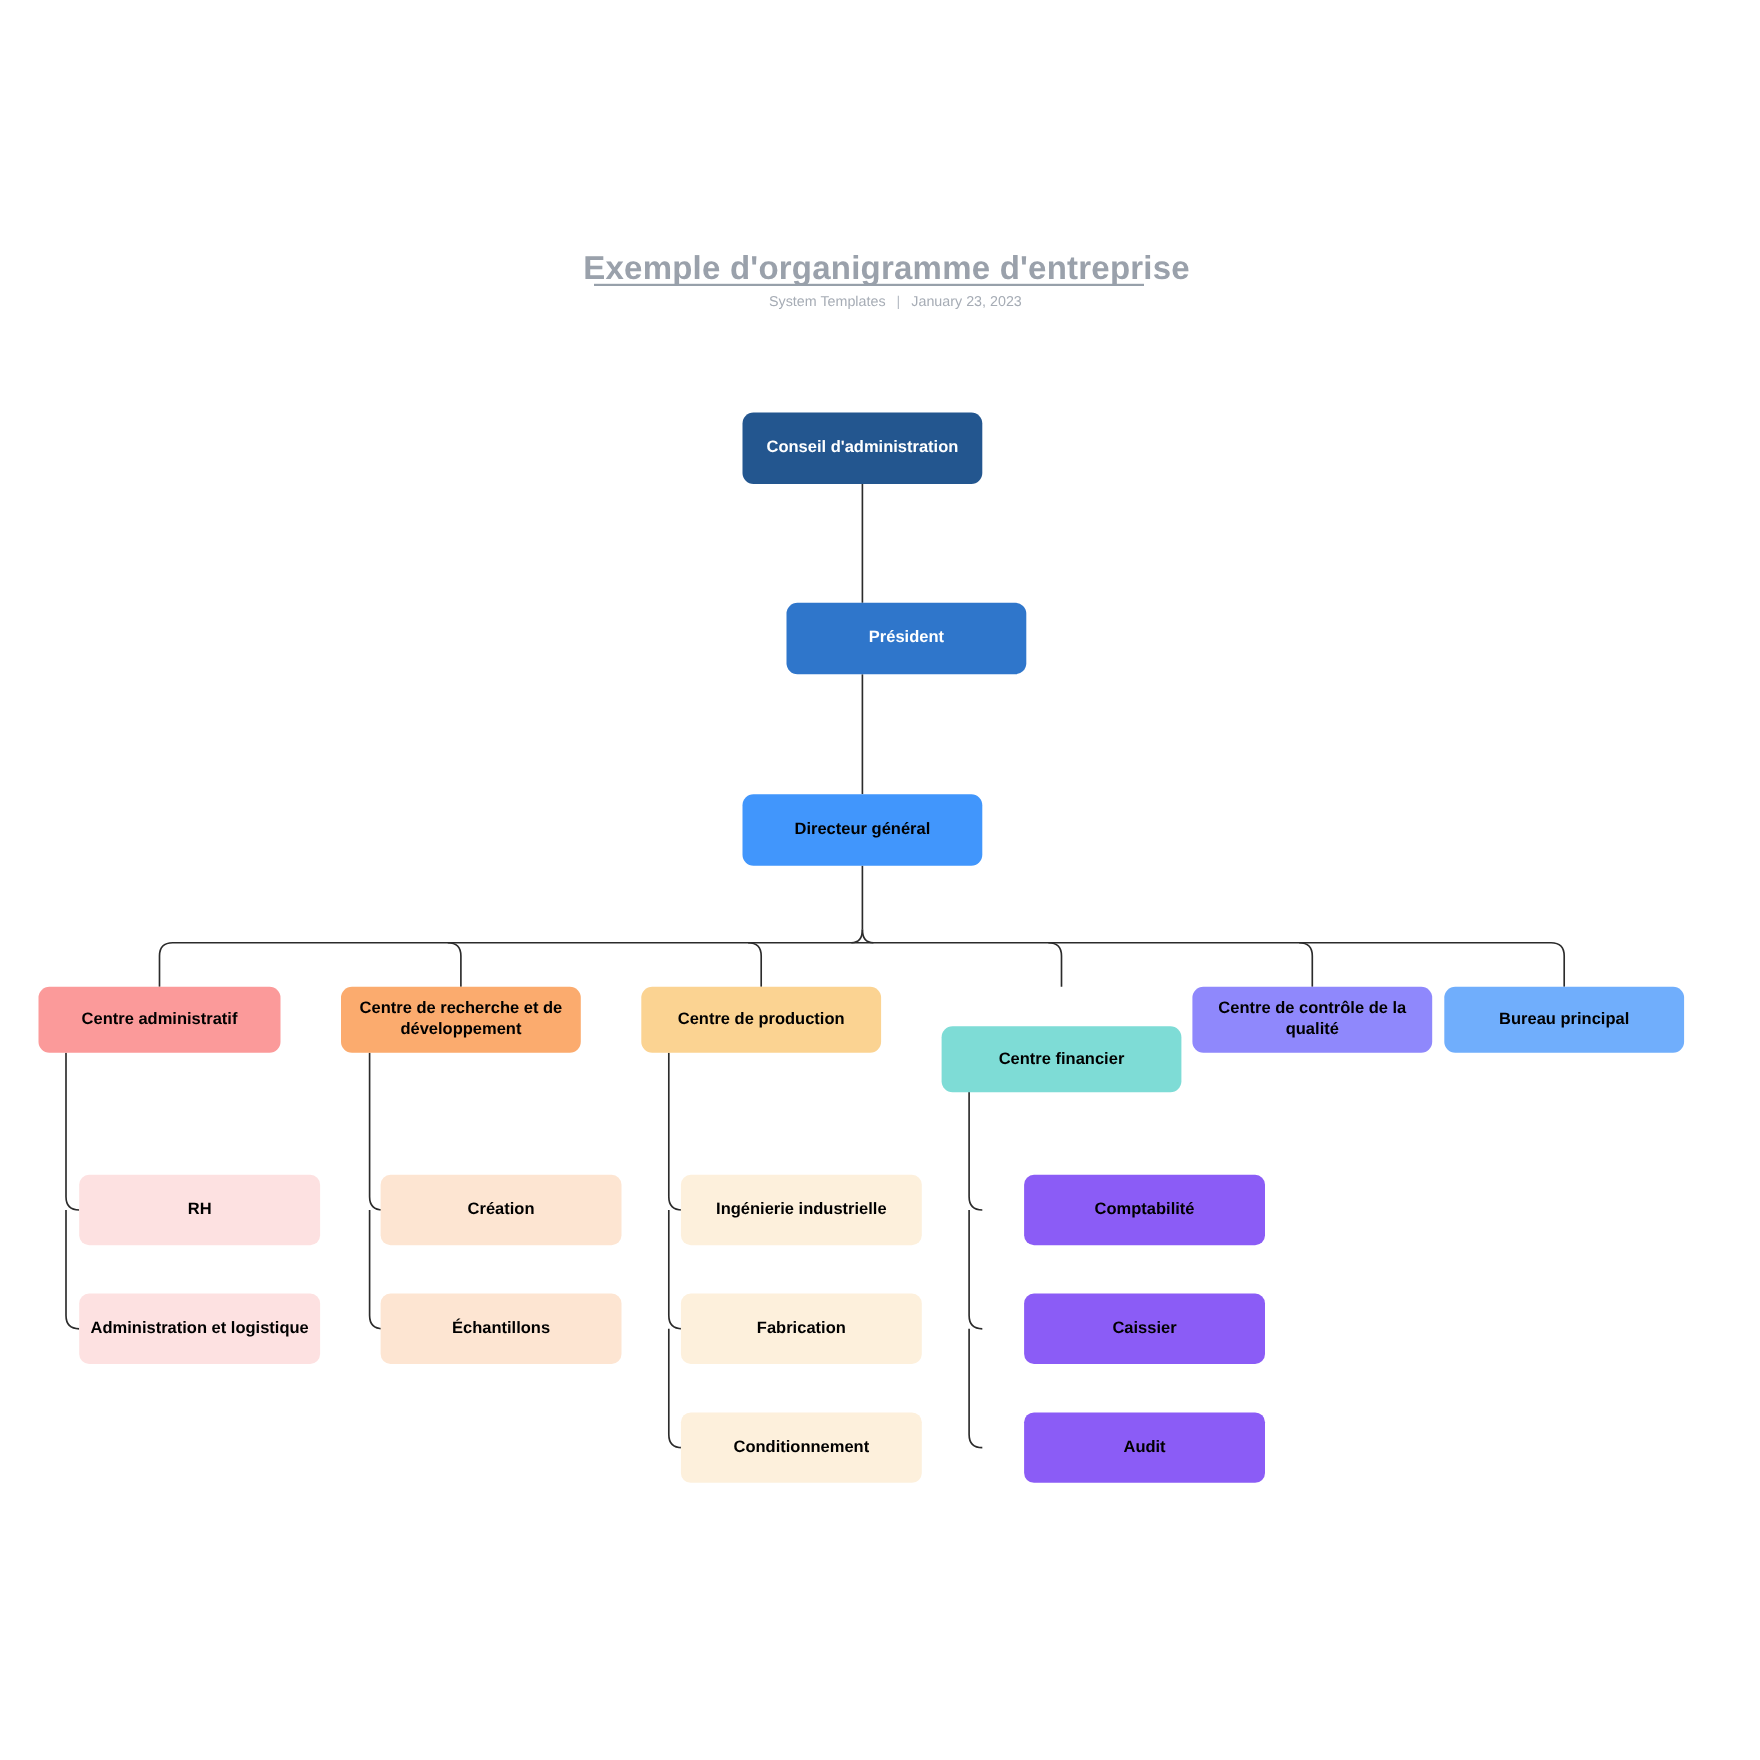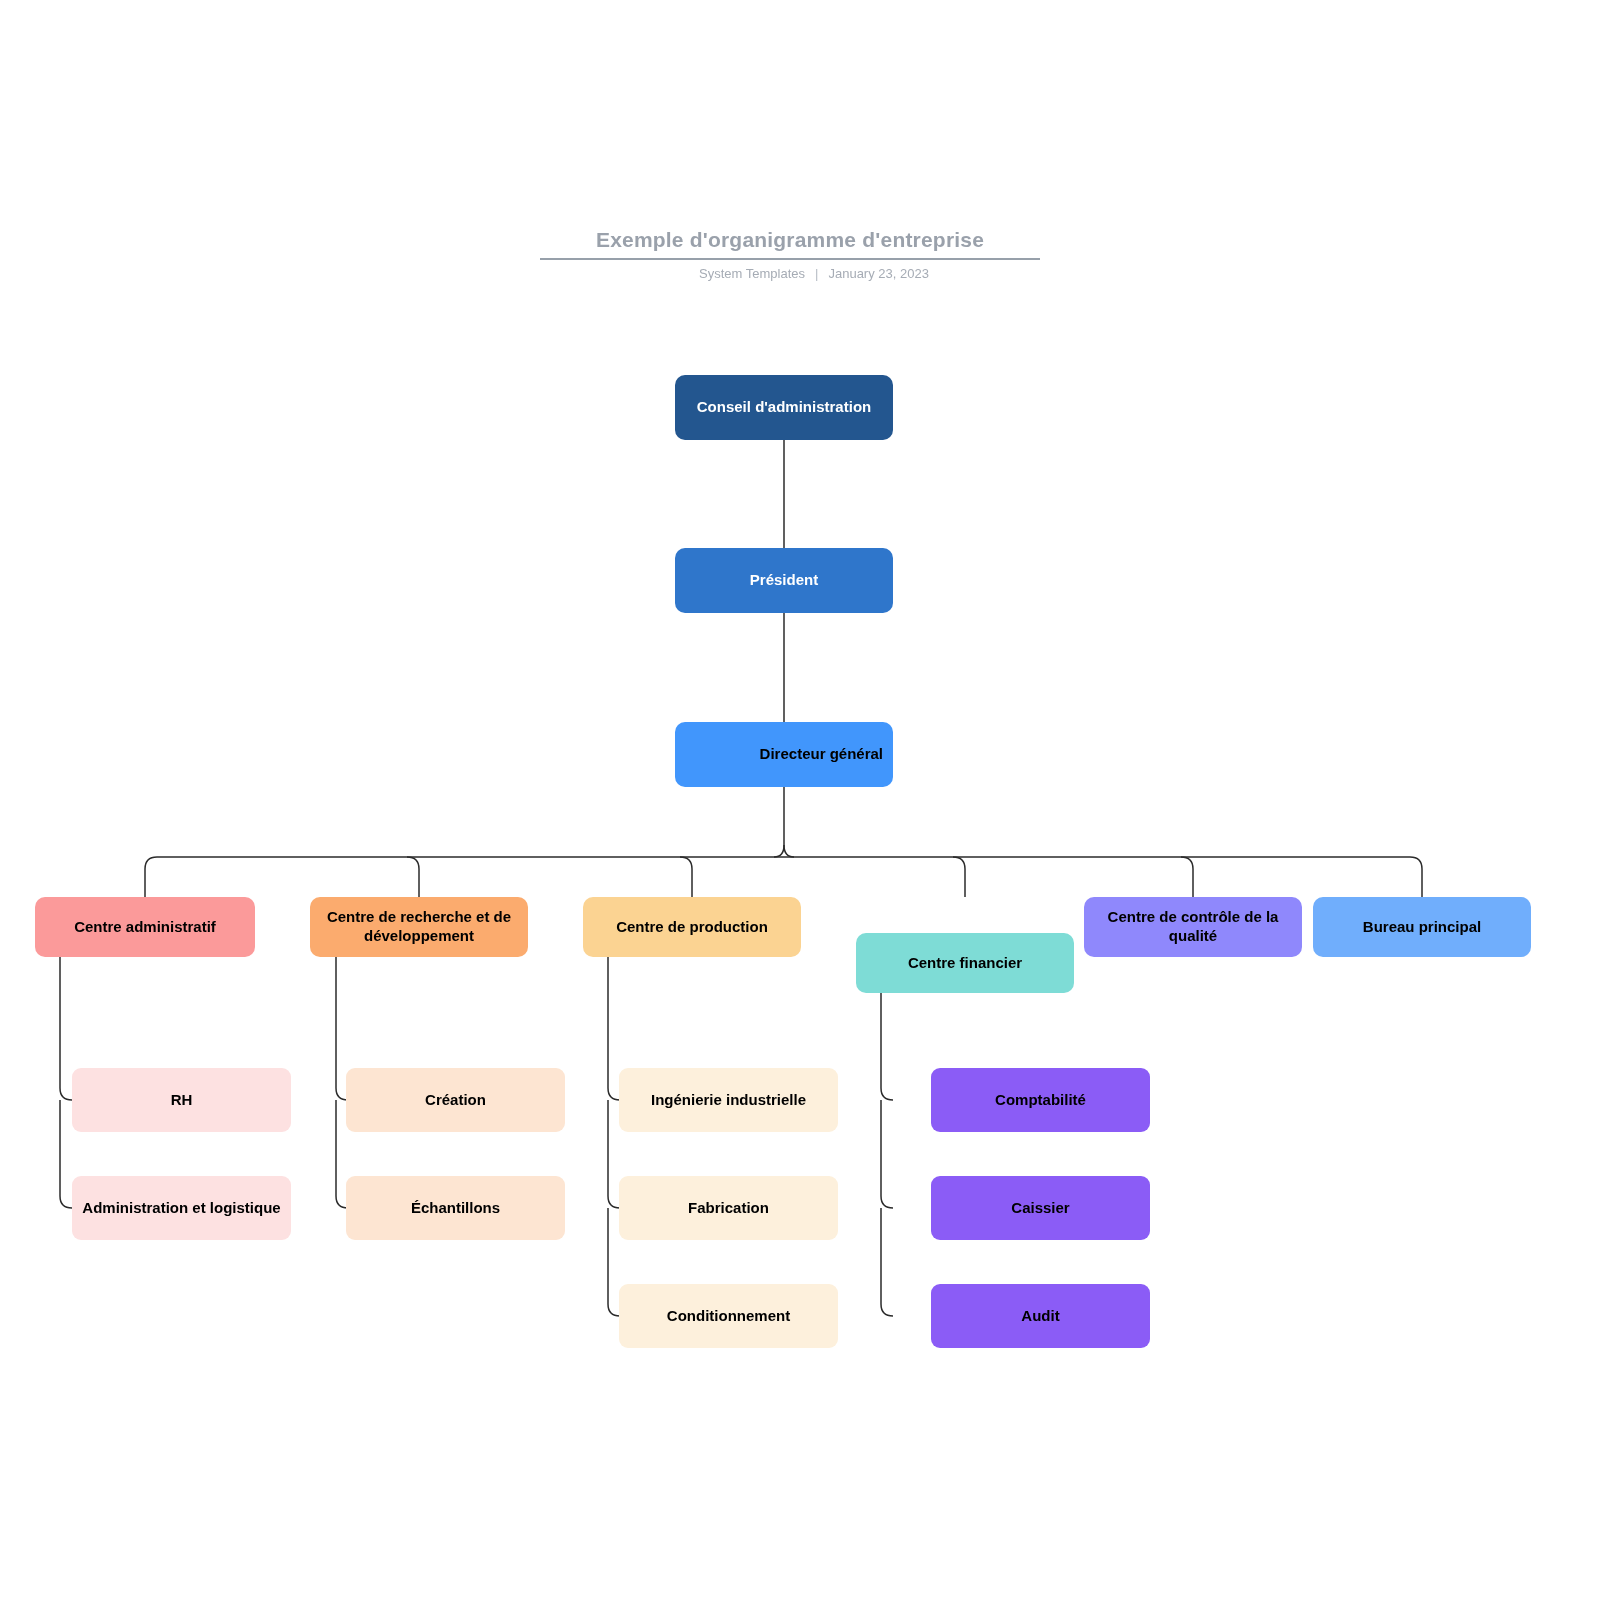--- a/index.html
+++ b/index.html
@@ -4,23 +4,23 @@
 <style>
   html,body{margin:0;padding:0;background:#ffffff;}
   .canvas{
     position:relative;
     width:1600px;height:1600px;
     background:#ffffff;
     font-family:"Liberation Sans", sans-serif;
     overflow:hidden;
   }
   .doc-title{
-    position:absolute;left:0;top:228px;width:1580px;
+    position:absolute;left:16px;top:228px;width:1580px;
     text-align:center;
-    font-size:21px;font-weight:bold;color:#9aa1ab;letter-spacing:.2px;
+    font-size:30px;font-weight:bold;color:#9aa1ab;letter-spacing:.2px;
   }
   .doc-rule{
     position:absolute;left:540px;top:258px;width:500px;height:0;
     border-top:2px solid #97a0aa;
   }
   .doc-subtitle{
     position:absolute;left:0;top:266px;width:1580px;
     text-align:center;font-size:13px;color:#a6acb5;margin-left:24px;
   }
   .doc-subtitle .sep{margin:0 10px;color:#b6bcc4;}
@@ -92,24 +92,24 @@
     <path d="M608 1208 V1304 Q608 1316 620 1316"></path>
 
     <path d="M881 957 V1088 Q881 1100 893 1100"></path>
     <path d="M881 1100 V1196 Q881 1208 893 1208"></path>
     <path d="M881 1208 V1304 Q881 1316 893 1316"></path>
   </svg>
 
   <div class="node lvl-top c-conseil" style="top:375px;">
     <span>Conseil d'administration</span>
   </div>
-  <div class="node lvl-top c-president" style="top:548px;">
+  <div class="node lvl-top c-president" style="top:548px;margin-left:40px;">
     <span>Président</span>
   </div>
-  <div class="node lvl-top c-directeur" style="top:722px;justify-content:flex-end;">
+  <div class="node lvl-top c-directeur" style="top:722px;">
     <span>Directeur général</span>
   </div>
 
   <div class="node lvl-branch c-admin" style="left:35px;width:220px;">
     <span>Centre administratif</span>
   </div>
   <div class="node lvl-branch c-recherche" style="left:310px;">
     <span>Centre de recherche et de développement</span>
   </div>
   <div class="node lvl-branch c-production" style="left:583px;">

